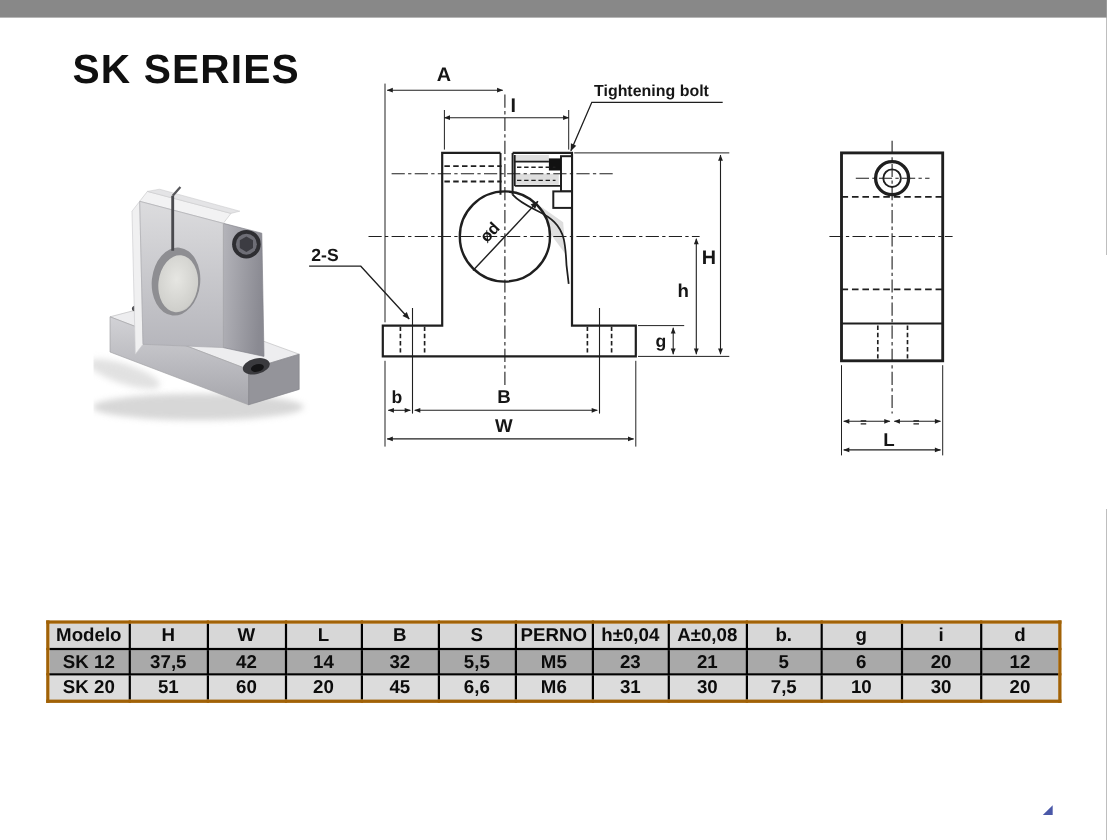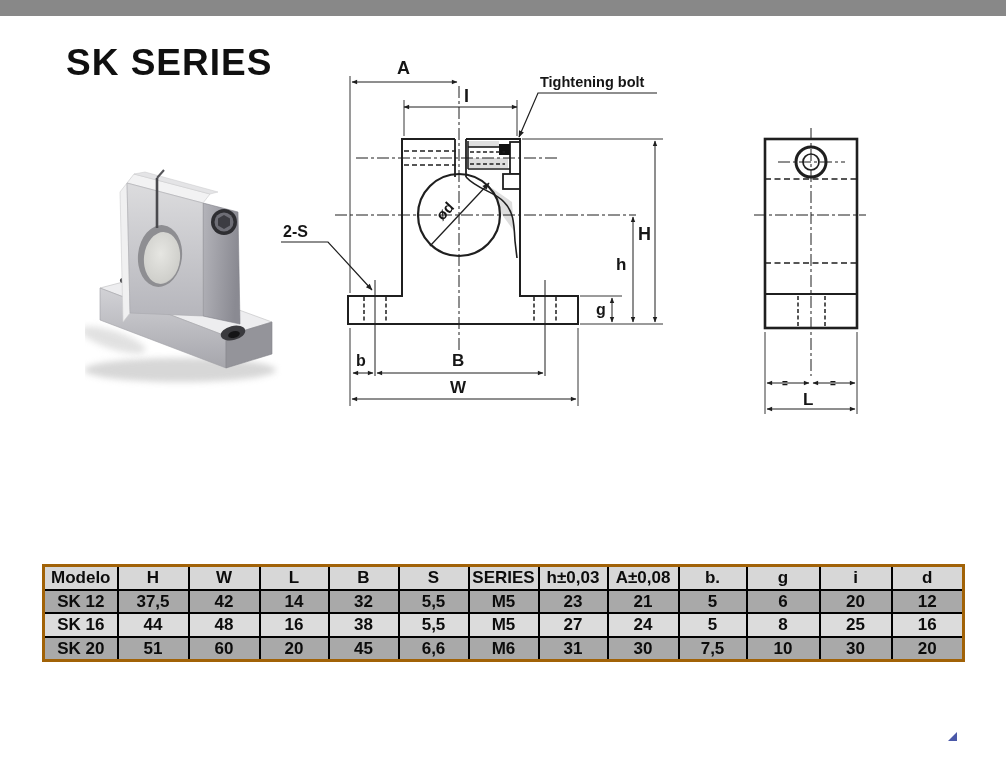--- a/index.html
+++ b/index.html
@@ -230,22 +230,22 @@
       <col style="width:72px">
     </colgroup>
     <thead>
         <tr>
           <th>Modelo</th>
           <th>H</th>
           <th>W</th>
           <th>L</th>
           <th>B</th>
           <th>S</th>
-          <th>SERIES</th>
-          <th>h±0,03</th>
+          <th>PERNO</th>
+          <th>h±0,04</th>
           <th>A±0,08</th>
           <th>b.</th>
           <th>g</th>
           <th>i</th>
           <th>d</th>
         </tr>
       </thead>
     <tbody>
         <tr>
           <td>SK 12</td>
@@ -256,35 +256,20 @@
           <td>5,5</td>
           <td>M5</td>
           <td>23</td>
           <td>21</td>
           <td>5</td>
           <td>6</td>
           <td>20</td>
           <td>12</td>
         </tr>
         <tr>
-          <td>SK 16</td>
-          <td>44</td>
-          <td>48</td>
-          <td>16</td>
-          <td>38</td>
-          <td>5,5</td>
-          <td>M5</td>
-          <td>27</td>
-          <td>24</td>
-          <td>5</td>
-          <td>8</td>
-          <td>25</td>
-          <td>16</td>
-        </tr>
-        <tr>
           <td>SK 20</td>
           <td>51</td>
           <td>60</td>
           <td>20</td>
           <td>45</td>
           <td>6,6</td>
           <td>M6</td>
           <td>31</td>
           <td>30</td>
           <td>7,5</td>

